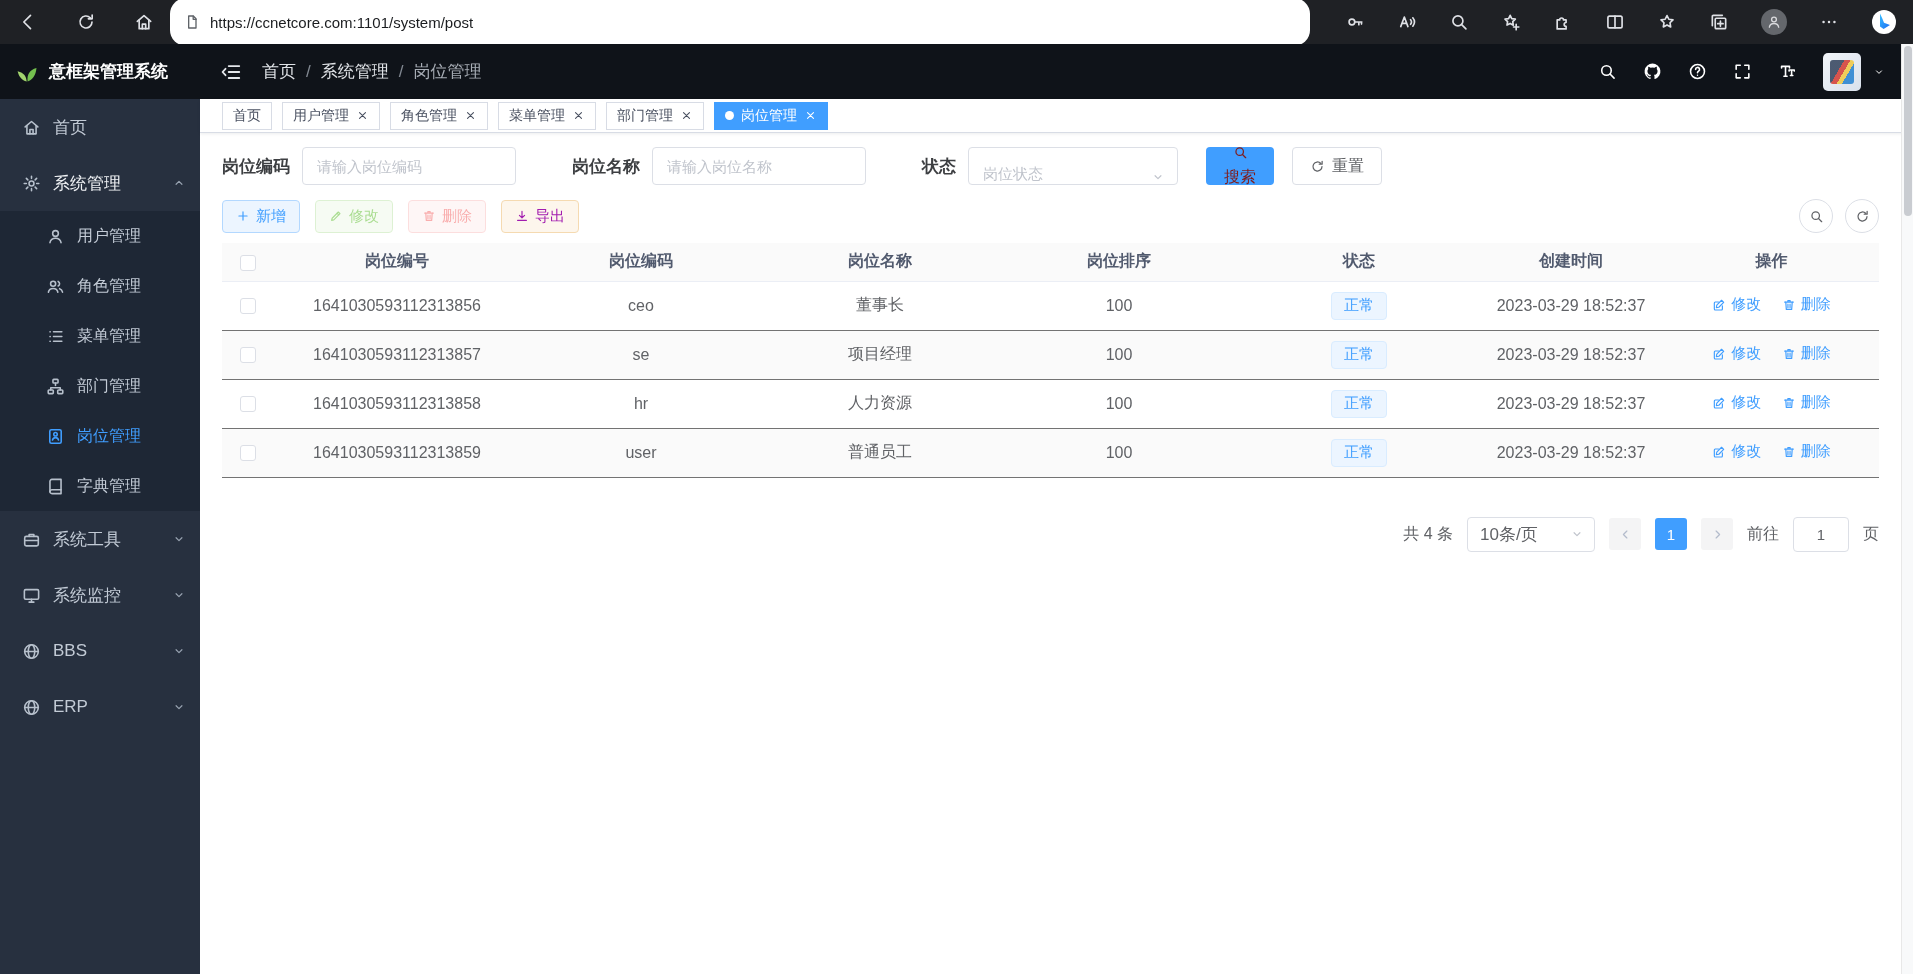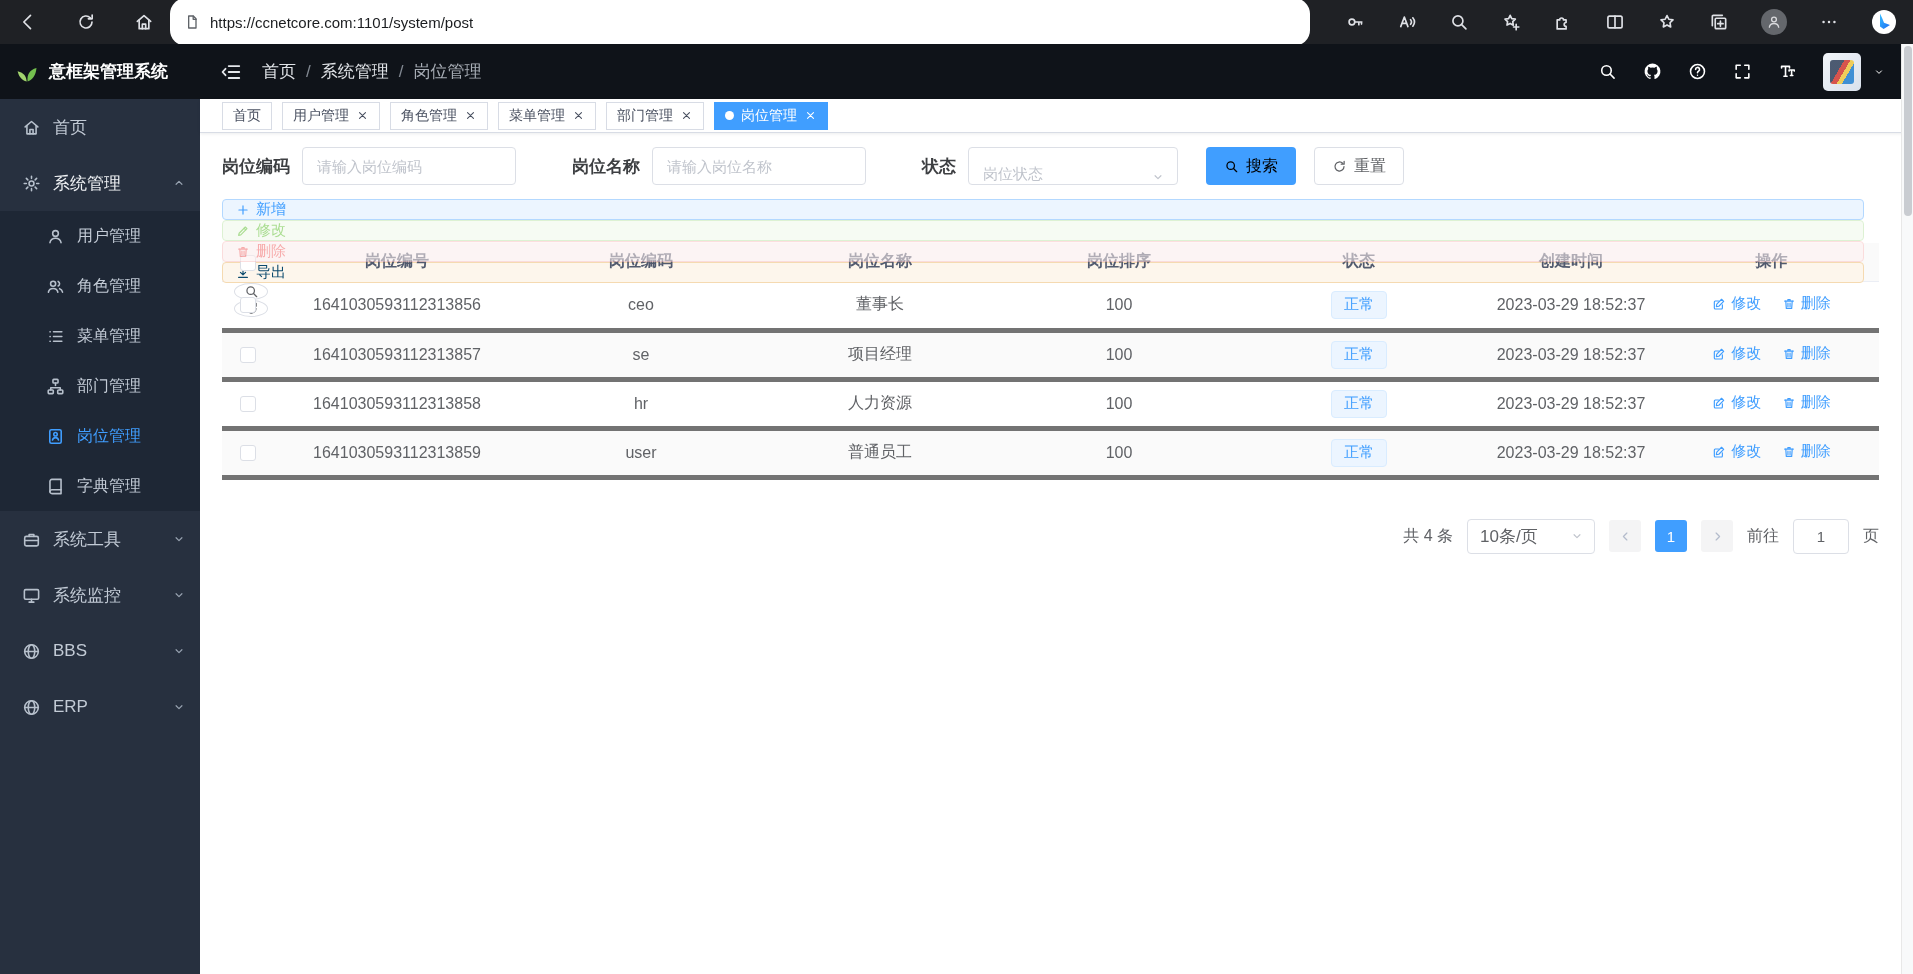--- a/index.html
+++ b/index.html
@@ -63,37 +63,37 @@
 
   .filter { display:flex; align-items:center; height:38px; margin-bottom:14px; }
   .flabel { font-size:17px; font-weight:bold; color:#3d3f42; margin-right:12px; white-space:nowrap; }
   .finput { width:214px; height:38px; border:1px solid #dcdfe6; border-radius:4px; padding:0 14px; font-size:15px; color:#606266; font-family:inherit; outline:none; }
   .finput::placeholder { color:#c0c4cc; }
   .fgap { width:56px; flex:none; }
   .fselect { width:210px; height:38px; border:1px solid #dcdfe6; border-radius:4px; padding:0 12px 0 14px; display:flex; align-items:flex-end; justify-content:space-between; color:#c0c4cc; font-size:15px; cursor:pointer; }
   .scaret { width:14px; height:14px; color:#c0c4cc; }
   .btn { height:38px; border-radius:4px; display:inline-flex; align-items:center; justify-content:center; gap:7px; font-size:16px; cursor:pointer; border:1px solid transparent; padding:0 17px; font-family:inherit; }
   .btn .bic { width:15px; height:15px; }
-  .btn-primary { background:#409eff; color:#000000; margin-left:28px; }
+  .btn-primary { background:#409eff; color:#7f1d1d; margin-left:28px;flex-direction:column; }
   .btn-default { background:#fff; color:#606266; border-color:#dcdfe6; margin-left:18px; }
 
-  .toolbar { display:flex; margin-bottom:10px; height:34px;flex-direction:column; }
+  .toolbar { display:flex; align-items:center; margin-bottom:10px; height:34px; }
   .tbtn { height:33px; padding:0 13px; border-radius:4px; font-size:15px; display:inline-flex; align-items:center; gap:6px; cursor:pointer; margin-right:15px; border:1px solid; font-family:inherit; }
   .tbtn .bic { width:14px; height:14px; }
   .tbtn-add { color:#409eff; background:#ecf5ff; border-color:#b3d8ff; }
   .tbtn-edit { color:#67c23a; background:#f0f9eb; border-color:#c2e7b0; opacity:.55; cursor:not-allowed; }
   .tbtn-del { color:#f56c6c; background:#fef0f0; border-color:#fbc4c4; opacity:.55; cursor:not-allowed; }
-  .tbtn-exp { color:#0c4a6e; background:#fdf6ec; border-color:#f5dab1; }
+  .tbtn-exp { color:#a21caf; background:#fdf6ec; border-color:#f5dab1; }
   .tspacer { flex:1; }
   .cbtn { width:34px; height:34px; border-radius:50%; border:1px solid #dcdfe6; background:#fff; color:#606266; display:flex; align-items:center; justify-content:center; cursor:pointer; margin-left:12px; }
   .cbtn .bic { width:15px; height:15px; }
 
   table { width:100%; border-collapse:collapse; table-layout:fixed; font-size:16px; color:#606266; }
   th { height:38px; font-weight:bold; color:#515a6e; background:#fafafa; border-bottom:1px solid #ebeef5; text-align:center; }
-  td { height:49px; border-bottom:5px solid #737373; text-align:center; }
+  td { height:49px; border-bottom:1px solid #737373; text-align:center; }
   tbody tr:nth-child(even) { background:#fafafa; }
   .cbox { display:inline-block; width:16px; height:16px; border:1px solid #dcdfe6; border-radius:3px; background:#fff; vertical-align:middle; cursor:pointer; }
   .tagstatus { display:inline-flex; align-items:center; height:28px; padding:0 12px; background:#ecf5ff; border:1px solid #d9ecff; color:#409eff; border-radius:4px; font-size:15px; cursor:pointer; }
   .oplink { display:inline-flex; align-items:center; gap:5px; color:#409eff; font-size:15px; cursor:pointer; }
   .oplink + .oplink { margin-left:16px; }
   .oplink .bic { width:14px; height:14px; }
 
   .pagination { display:flex; align-items:center; justify-content:flex-end; gap:14px; margin-top:39px; font-size:16px; color:#606266; }
   .psel { width:128px; height:35px; border:1px solid #dcdfe6; border-radius:4px; display:flex; align-items:center; justify-content:space-between; padding:0 10px 0 12px; font-size:17px; cursor:pointer; }
   .pbtn { width:32px; height:32px; border-radius:3px; background:#f4f4f5; color:#b4bccc; display:flex; align-items:center; justify-content:center; cursor:pointer; }

